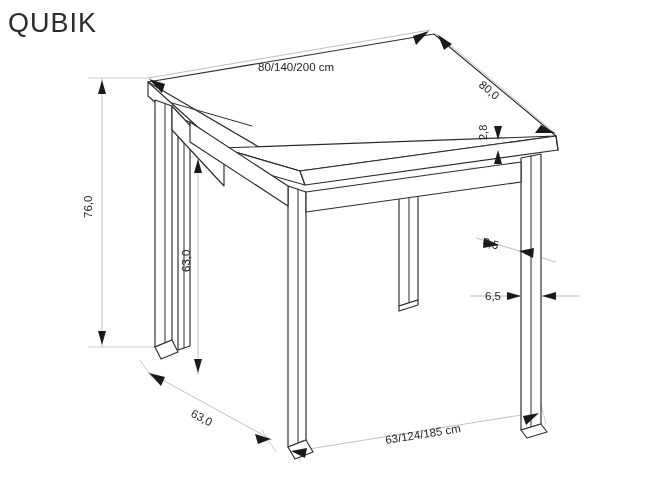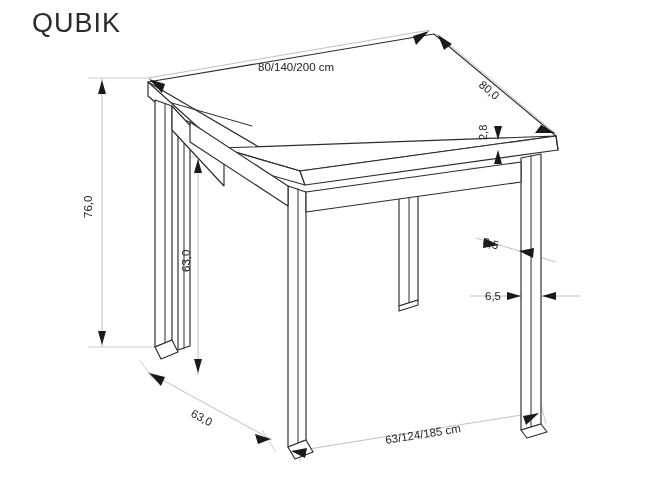--- a/index.html
+++ b/index.html
@@ -9,21 +9,21 @@
     font-family:"Liberation Sans", sans-serif;
     overflow:hidden;
     position:relative;
   }
   #stage{
     position:absolute;inset:0;
     width:648px;height:486px;
   }
   #brand{
     position:absolute;
-    left:32px; top:8px;
+    left:8px; top:8px;
     font-family:"Liberation Sans", sans-serif;
     font-size:27px;
     letter-spacing:1px;
     color:#2b2b2b;
     font-weight:400;
     white-space:nowrap;
   }
   svg{display:block;}
   .obj{fill:#ffffff;stroke:#2c2c2c;stroke-width:1.15;stroke-linejoin:round;stroke-linecap:round;}
   .objthin{fill:none;stroke:#2c2c2c;stroke-width:1.0;stroke-linejoin:round;stroke-linecap:round;}

